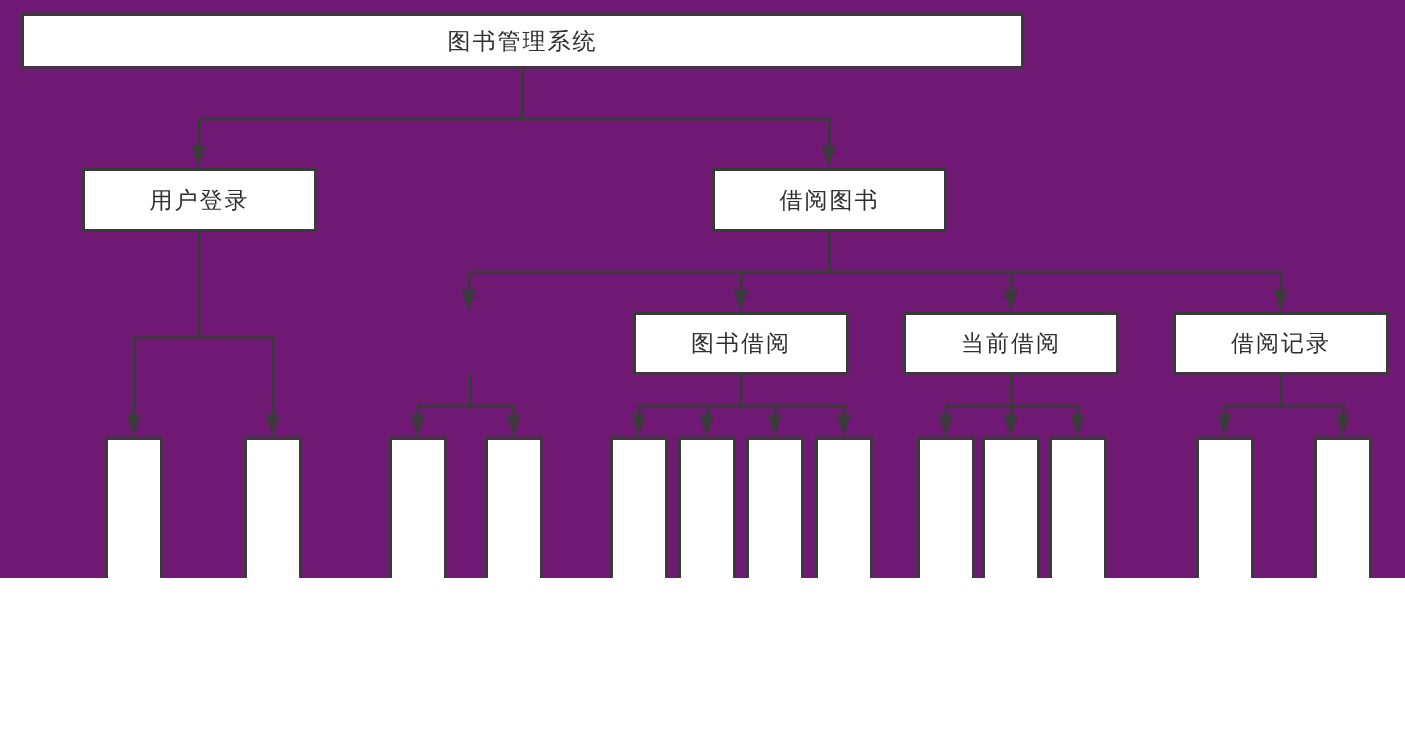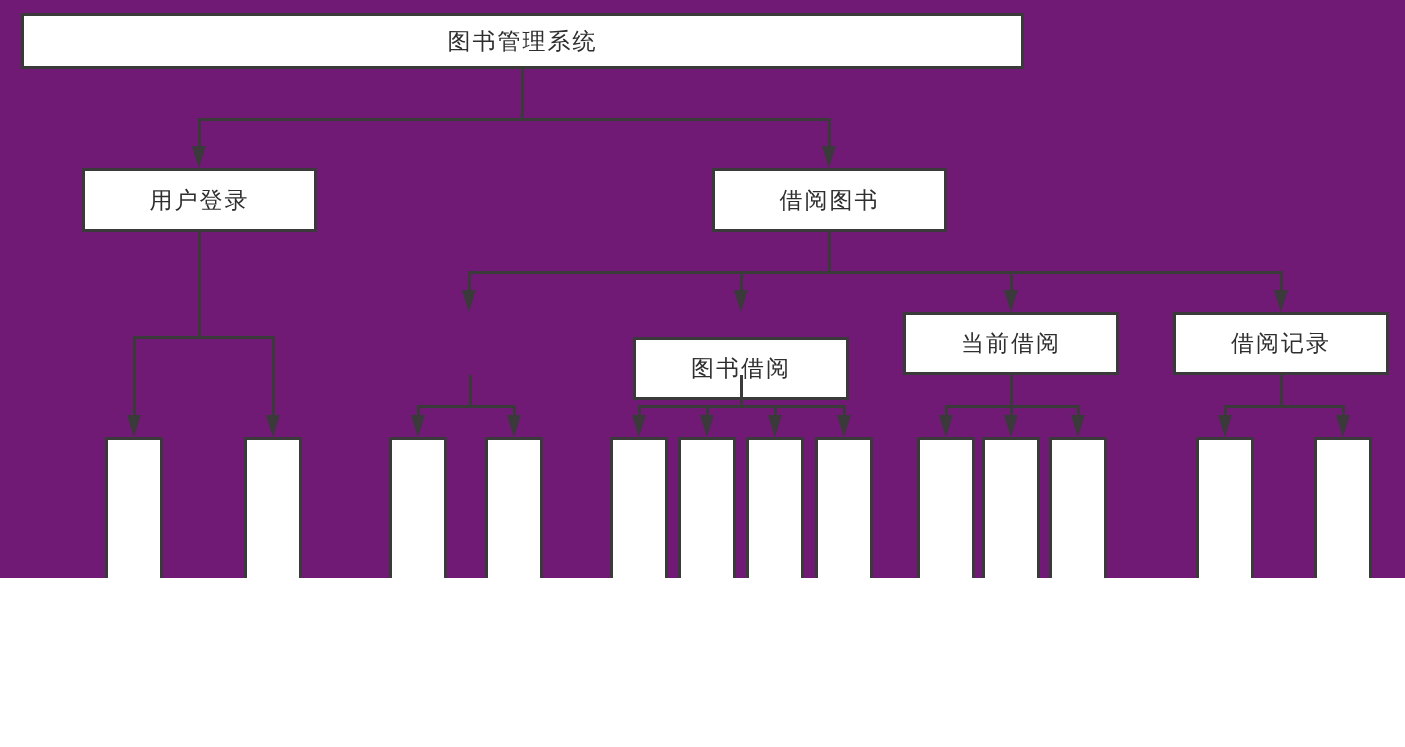--- a/index.html
+++ b/index.html
@@ -59,21 +59,21 @@
   <div class="hline" style="left:467.5px; top:271px; width:815px;"></div>
   <div class="vline" style="left:467.5px; top:271px; height:21px;"></div>
   <div class="arrow" style="left:462px; top:290px;"></div>
   <div class="vline" style="left:739.5px; top:271px; height:21px;"></div>
   <div class="arrow" style="left:734px; top:290px;"></div>
   <div class="vline" style="left:1009.5px; top:271px; height:21px;"></div>
   <div class="arrow" style="left:1004px; top:290px;"></div>
   <div class="vline" style="left:1279.5px; top:271px; height:21px;"></div>
   <div class="arrow" style="left:1274px; top:290px;"></div>
 
-  <div class="box" style="left:633px; top:312px; width:216px; height:63px;margin-top:25px;">图书借阅</div>
+  <div class="box" style="left:633px; top:312px; width:216px; height:63px;">图书借阅</div>
   <div class="box" style="left:903px; top:312px; width:216px; height:63px;">当前借阅</div>
   <div class="box" style="left:1173px; top:312px; width:216px; height:63px;">借阅记录</div>
 
   <div class="vline" style="left:468.5px; top:375px; height:30px;"></div>
   <div class="hline" style="left:416.5px; top:405px; width:99px;"></div>
   <div class="vline" style="left:416.5px; top:405px; height:12px;"></div>
   <div class="arrow" style="left:411px; top:415px;"></div>
   <div class="vline" style="left:512.5px; top:405px; height:12px;"></div>
   <div class="arrow" style="left:507px; top:415px;"></div>
 

